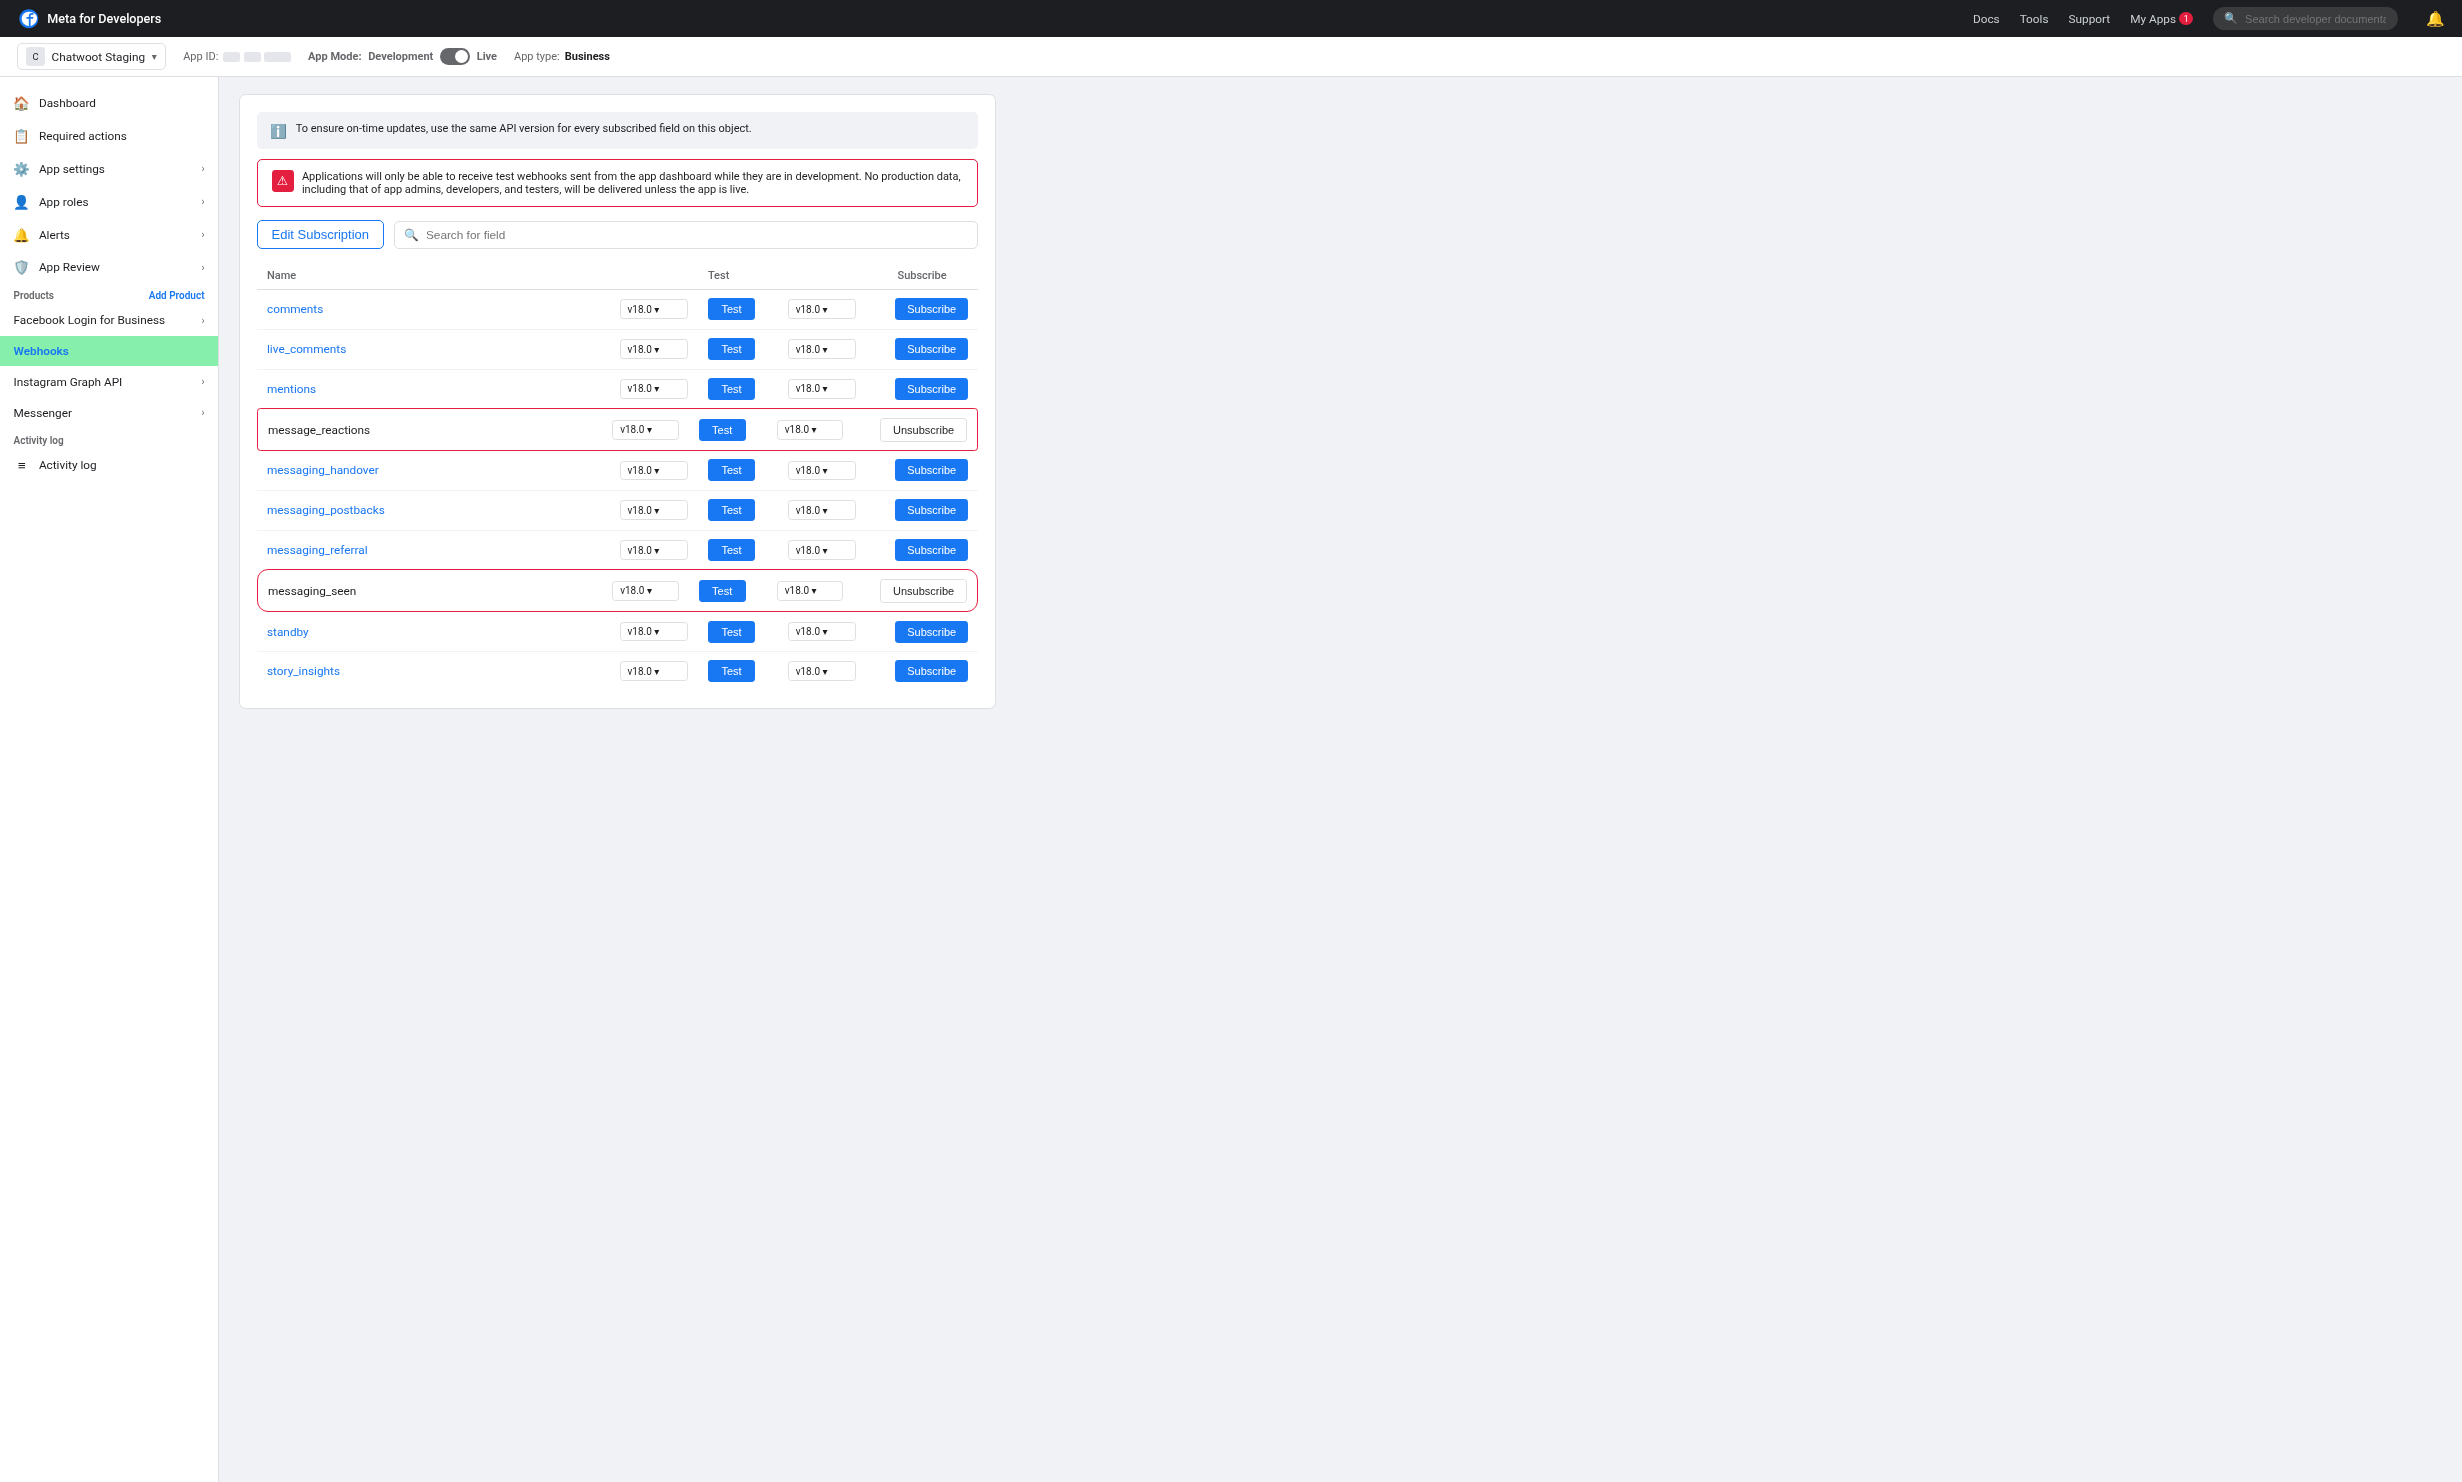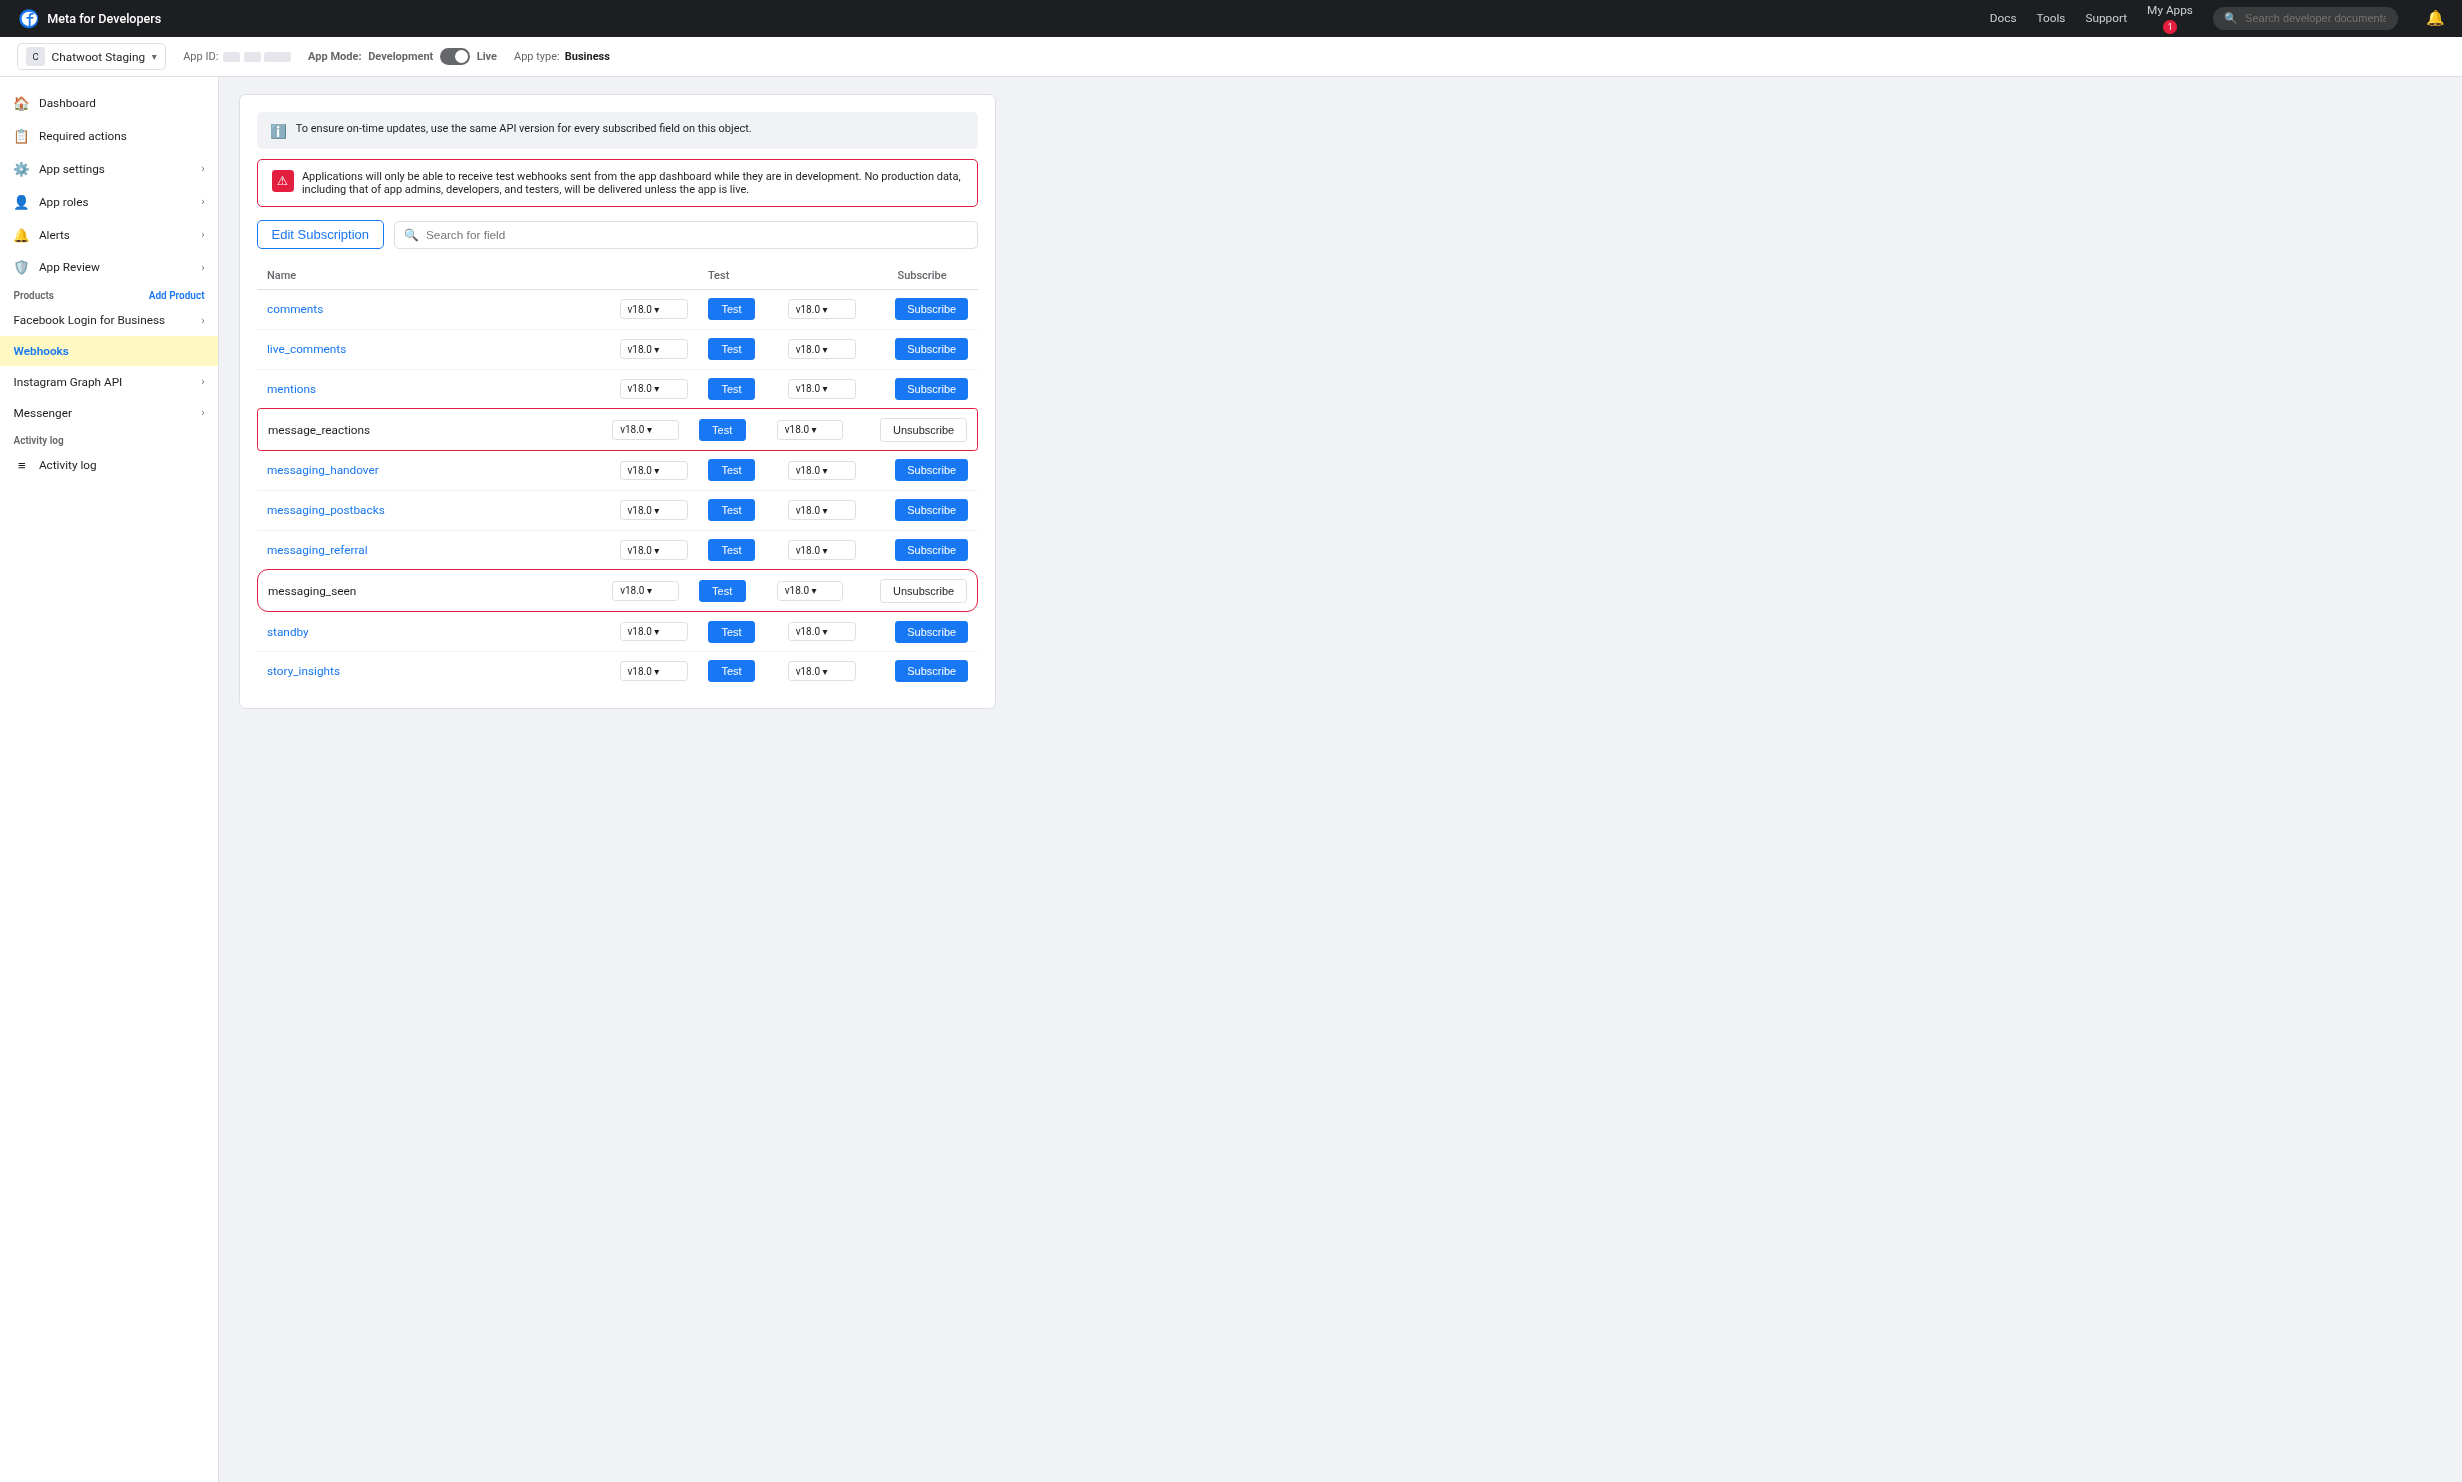--- a/index.html
+++ b/index.html
@@ -18,21 +18,21 @@
       z-index: 100;
     }
     .top-nav-logo {
       display: flex; align-items: center; gap: 6.7px;
       color: white; font-size: 12.6px; font-weight: 500;
     }
     .top-nav-logo svg { width: 23.6px; height: 23.6px; }
     .top-nav-links { display: flex; gap: 20px; margin-left: auto; align-items: center; }
     .top-nav-links a { color: #ccd0d5; text-decoration: none; font-size: 11.8px; }
     .my-apps-btn {
-      color: #ccd0d5; font-size: 11.8px; display: flex; align-items: center; gap: 3.4px; cursor: pointer; flex-direction: column;
+      color: #ccd0d5; font-size: 11.8px; display: flex; align-items: center; gap: 3.4px; cursor: pointer;
     }
     .my-apps-badge {
       background: #e41e3f; color: white; border-radius: 50%; width: 13.5px; height: 13.5px;
       font-size: 8.4px; display: flex; align-items: center; justify-content: center;
     }
     .search-bar {
       background: #3a3b3c; border: none; border-radius: 17px; padding: 5px 11.8px;
       color: #ccd0d5; width: 185px; font-size: 11px; outline: none;
       display: flex; align-items: center; gap: 6.7px;
     }
@@ -84,21 +84,21 @@
     .sidebar {
       width: 219px; background: white; border-right: 0.8px solid #dddfe2;
       padding: 10px 0; position: fixed; top: 77px; bottom: 0;
       overflow-y: auto; z-index: 98;
     }
     .sidebar-item {
       display: flex; align-items: center; gap: 8.4px;
       padding: 8.4px 13.5px; cursor: pointer; color: #1c1e21;
       font-size: 11.8px; text-decoration: none;
     }
-    .sidebar-item.active { background: #fef9c3; color: #1877f2; font-weight: 600; }
+    .sidebar-item.active { background: #86efac; color: #1877f2; font-weight: 600; }
     .sidebar-item-icon { width: 17px; text-align: center; font-size: 13.5px; flex-shrink: 0; }
     .sidebar-item-label { flex: 1; }
     .sidebar-chevron { color: #65676b; font-size: 10px; }
     .sidebar-section-label {
       padding: 6.7px 13.5px 3.4px; font-size: 10px; color: #65676b; font-weight: 600;
       text-transform: none; display: flex; justify-content: space-between; align-items: center;
     }
     .sidebar-section-label a { color: #1877f2; font-size: 10px; text-decoration: none; cursor: pointer; margin-left: 24px; }
 
     

